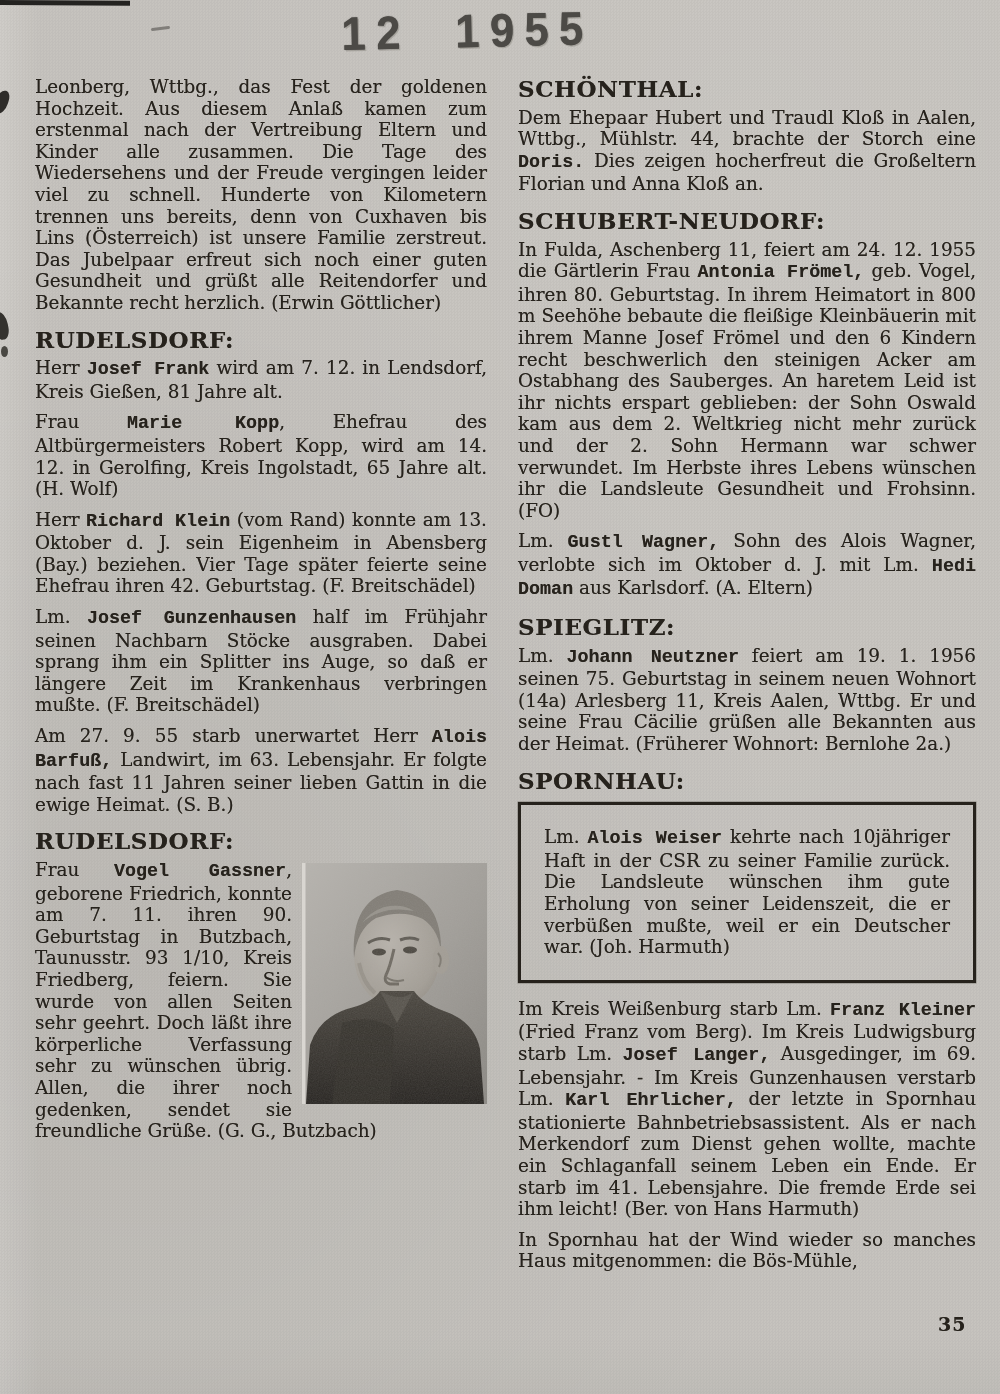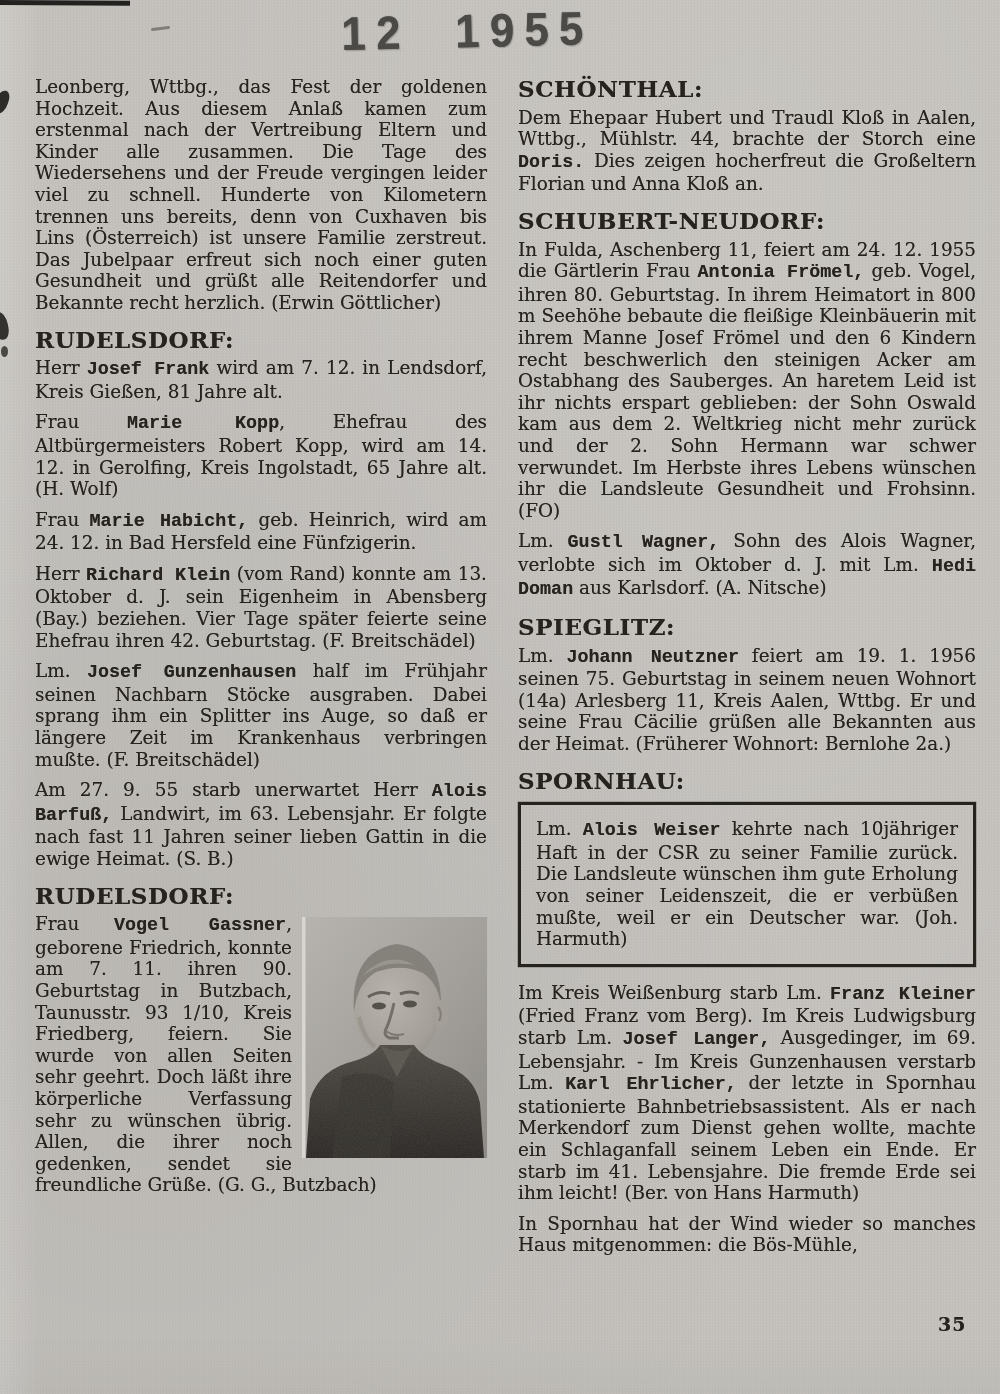--- a/index.html
+++ b/index.html
@@ -41,21 +41,21 @@
 
   .para{margin:0 0 9px 0;text-shadow:0 0 .4px rgba(38,34,28,.55);}
   .b{font-weight:bold;font-family:Liberation Mono, monospace;}
   .section-heading{
     font-weight:bold;font-size:23px;letter-spacing:.6px;
     margin:15px 0 7px 0;text-align:left;text-shadow:0 0 .4px rgba(38,34,28,.6);
   }
   .col .section-heading:first-child{margin-top:2px;}
 
   .notice-box{border:3px solid #26221c;padding:13px 15px 14px 15px;margin:11px 0 15px 0;box-shadow:0 0 0 .5px rgba(38,34,28,.4);}
-  .notice-box .para{margin:0;}
+  .notice-box .para{margin:8px;}
 
   .portrait-wrap{float:right;width:185px;height:241px;margin:4px 0 5px 10px;display:block;}
   .portrait-wrap svg{display:block;}
 
   .page-number{
     position:absolute;left:938px;top:1313px;width:50px;text-align:left;
     font-family:"DejaVu Serif","Liberation Serif",serif;font-weight:bold;font-size:19px;color:#26221c;
     letter-spacing:1px;text-shadow:0 0 .4px rgba(38,34,28,.6);
   }
 </style>
@@ -70,21 +70,20 @@
   <div class="dash1"></div>
 
   <div class="stamp">12 1955</div>
 
   <div class="columns">
     <div class="col col-left">
         <p class="para"><span>Leonberg, Wttbg., das Fest der goldenen Hochzeit. Aus diesem Anlaß kamen zum erstenmal nach der Vertreibung Eltern und Kinder alle zusammen. Die Tage des Wiedersehens und der Freude vergingen leider viel zu schnell. Hunderte von Kilometern trennen uns bereits, denn von Cuxhaven bis Lins (Österreich) ist unsere Familie zerstreut. Das Jubelpaar erfreut sich noch einer guten Gesundheit und grüßt alle Reitendorfer und Bekannte recht herzlich. (Erwin Göttlicher)</span></p>
         <div class="section-heading">RUDELSDORF:</div>
         <p class="para"><span>Herr </span><span class="b">Josef Frank</span><span> wird am 7. 12. in Lendsdorf, Kreis Gießen, 81 Jahre alt.</span></p>
         <p class="para"><span>Frau </span><span class="b">Marie Kopp</span><span>, Ehefrau des Altbürgermeisters Robert Kopp, wird am 14. 12. in Gerolfing, Kreis Ingolstadt, 65 Jahre alt. (H. Wolf)</span></p>
-        <p class="para"><span>Frau </span><span class="b">Marie Habicht,</span><span> geb. Heinrich, wird am 24. 12. in Bad Hersfeld eine Fünfzigerin.</span></p>
         <p class="para"><span>Herr </span><span class="b">Richard Klein</span><span> (vom Rand) konnte am 13. Oktober d. J. sein Eigenheim in Abensberg (Bay.) beziehen. Vier Tage später feierte seine Ehefrau ihren 42. Geburtstag. (F. Breitschädel)</span></p>
         <p class="para"><span>Lm. </span><span class="b">Josef Gunzenhausen</span><span> half im Frühjahr seinen Nachbarn Stöcke ausgraben. Dabei sprang ihm ein Splitter ins Auge, so daß er längere Zeit im Krankenhaus verbringen mußte. (F. Breitschädel)</span></p>
         <p class="para"><span>Am 27. 9. 55 starb unerwartet Herr </span><span class="b">Alois Barfuß,</span><span> Landwirt, im 63. Lebensjahr. Er folgte nach fast 11 Jahren seiner lieben Gattin in die ewige Heimat. (S. B.)</span></p>
         <div class="section-heading">RUDELSDORF:</div>
         <p class="para">
   <span class="portrait-wrap">
     <svg viewBox="0 0 185 241" width="185" height="241">
       <defs>
         <linearGradient id="pg-bg" x1="0" y1="0" x2="1" y2="1">
           <stop offset="0" stop-color="#b7b4af"></stop>
@@ -139,21 +138,21 @@
       <rect width="3.5" height="241" fill="#d9d6d1"></rect>
     </svg>
   </span>
 <span>Frau </span><span class="b">Vogel Gassner</span><span>, geborene Friedrich, konnte am 7. 11. ihren 90. Geburtstag in Butzbach, Taunusstr. 93 1/10, Kreis Friedberg, feiern. Sie wurde von allen Seiten sehr geehrt. Doch läßt ihre körperliche Verfassung sehr zu wünschen übrig. Allen, die ihrer noch gedenken, sendet sie freundliche Grüße. (G. G., Butzbach)</span></p>
       </div>
     <div class="col col-right">
         <div class="section-heading">SCHÖNTHAL:</div>
         <p class="para"><span>Dem Ehepaar Hubert und Traudl Kloß in Aalen, Wttbg., Mühlstr. 44, brachte der Storch eine </span><span class="b">Doris.</span><span> Dies zeigen hocherfreut die Großeltern Florian und Anna Kloß an.</span></p>
         <div class="section-heading">SCHUBERT-NEUDORF:</div>
         <p class="para"><span>In Fulda, Aschenberg 11, feiert am 24. 12. 1955 die Gärtlerin Frau </span><span class="b">Antonia Frömel,</span><span> geb. Vogel, ihren 80. Geburtstag. In ihrem Heimatort in 800 m Seehöhe bebaute die fleißige Kleinbäuerin mit ihrem Manne Josef Frömel und den 6 Kindern recht beschwerlich den steinigen Acker am Ostabhang des Sauberges. An haretem Leid ist ihr nichts erspart geblieben: der Sohn Oswald kam aus dem 2. Weltkrieg nicht mehr zurück und der 2. Sohn Hermann war schwer verwundet. Im Herbste ihres Lebens wünschen ihr die Landsleute Gesundheit und Frohsinn. (FO)</span></p>
-        <p class="para"><span>Lm. </span><span class="b">Gustl Wagner,</span><span> Sohn des Alois Wagner, verlobte sich im Oktober d. J. mit Lm. </span><span class="b">Hedi Doman</span><span> aus Karlsdorf. (A. Nitsche)</span></p>
+        <p class="para"><span>Lm. </span><span class="b">Gustl Wagner,</span><span> Sohn des Alois Wagner, verlobte sich im Oktober d. J. mit Lm. </span><span class="b">Hedi Doman</span><span> aus Karlsdorf. (A. Eltern)</span></p>
         <div class="section-heading">SPIEGLITZ:</div>
         <p class="para"><span>Lm. </span><span class="b">Johann Neutzner</span><span> feiert am 19. 1. 1956 seinen 75. Geburtstag in seinem neuen Wohnort (14a) Arlesberg 11, Kreis Aalen, Wttbg. Er und seine Frau Cäcilie grüßen alle Bekannten aus der Heimat. (Früherer Wohnort: Bernlohe 2a.)</span></p>
         <div class="section-heading">SPORNHAU:</div>
         <div class="notice-box">
           <p class="para"><span>Lm. </span><span class="b">Alois Weiser</span><span> kehrte nach 10jähriger Haft in der CSR zu seiner Familie zurück. Die Landsleute wünschen ihm gute Erholung von seiner Leidenszeit, die er verbüßen mußte, weil er ein Deutscher war. (Joh. Harmuth)</span></p>
         </div>
         <p class="para"><span>Im Kreis Weißenburg starb Lm. </span><span class="b">Franz Kleiner</span><span> (Fried Franz vom Berg). Im Kreis Ludwigsburg starb Lm. </span><span class="b">Josef Langer,</span><span> Ausgedinger, im 69. Lebensjahr. - Im Kreis Gunzenhausen verstarb Lm. </span><span class="b">Karl Ehrlicher,</span><span> der letzte in Spornhau stationierte Bahnbetriebsassistent. Als er nach Merkendorf zum Dienst gehen wollte, machte ein Schlaganfall seinem Leben ein Ende. Er starb im 41. Lebensjahre. Die fremde Erde sei ihm leicht! (Ber. von Hans Harmuth)</span></p>
         <p class="para"><span>In Spornhau hat der Wind wieder so manches Haus mitgenommen: die Bös-Mühle,</span></p>
       </div>
   </div>

